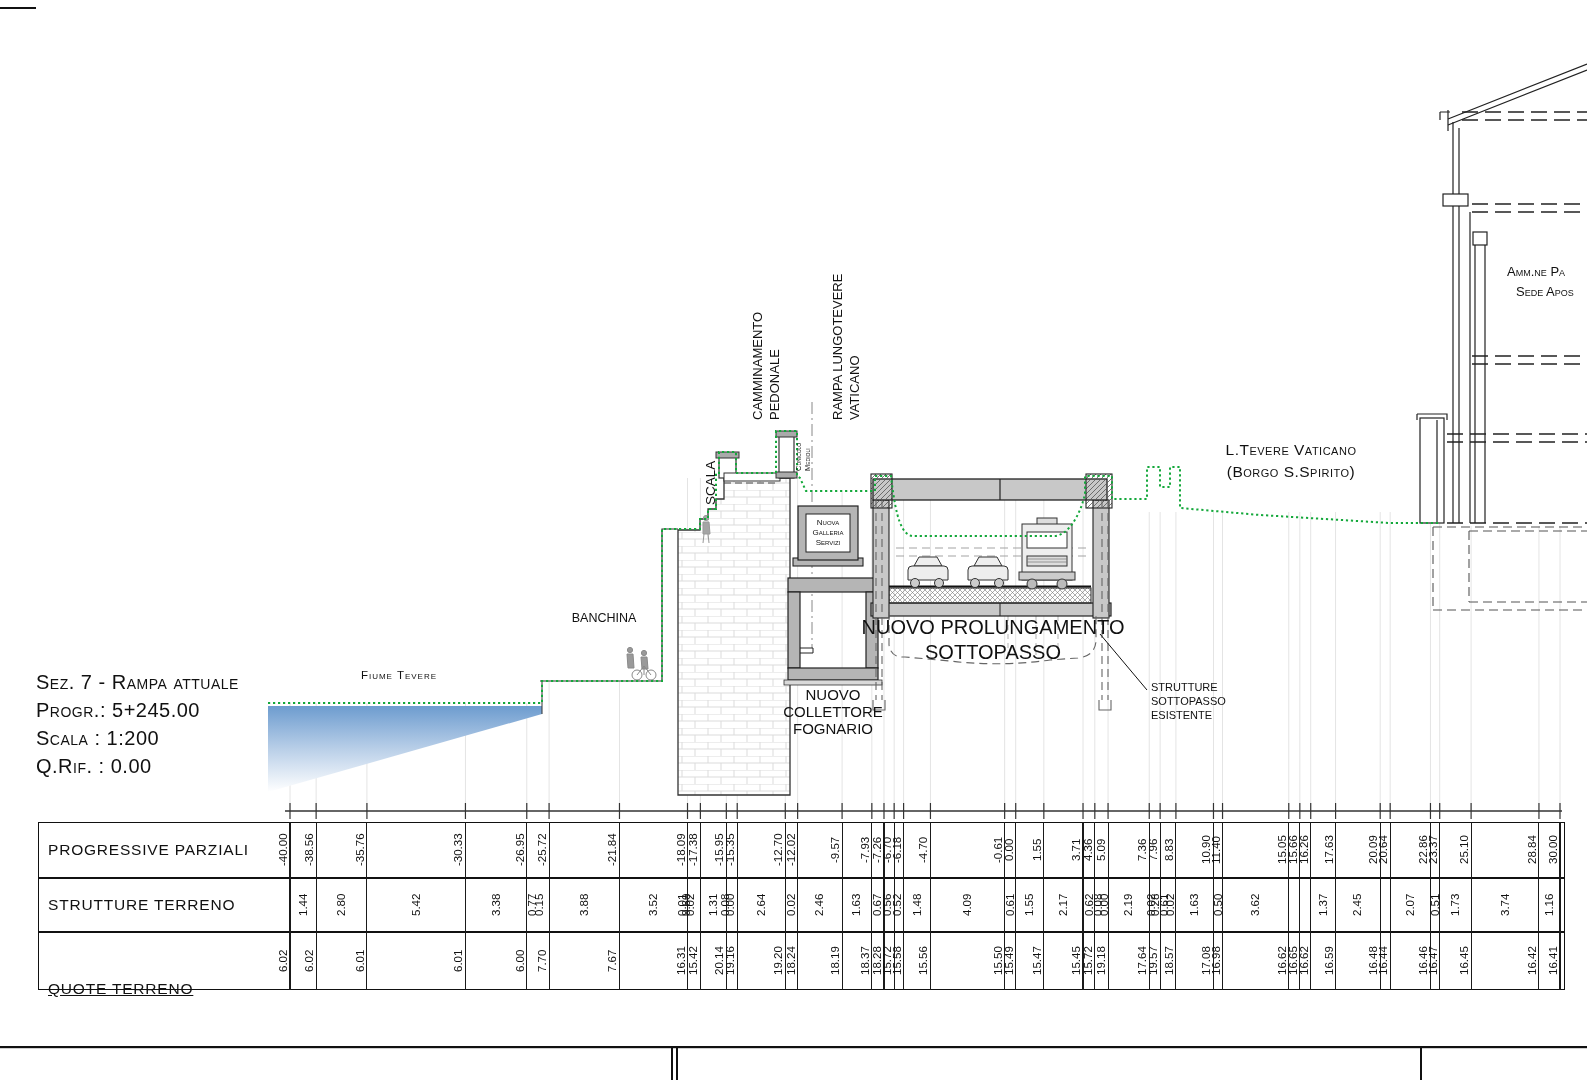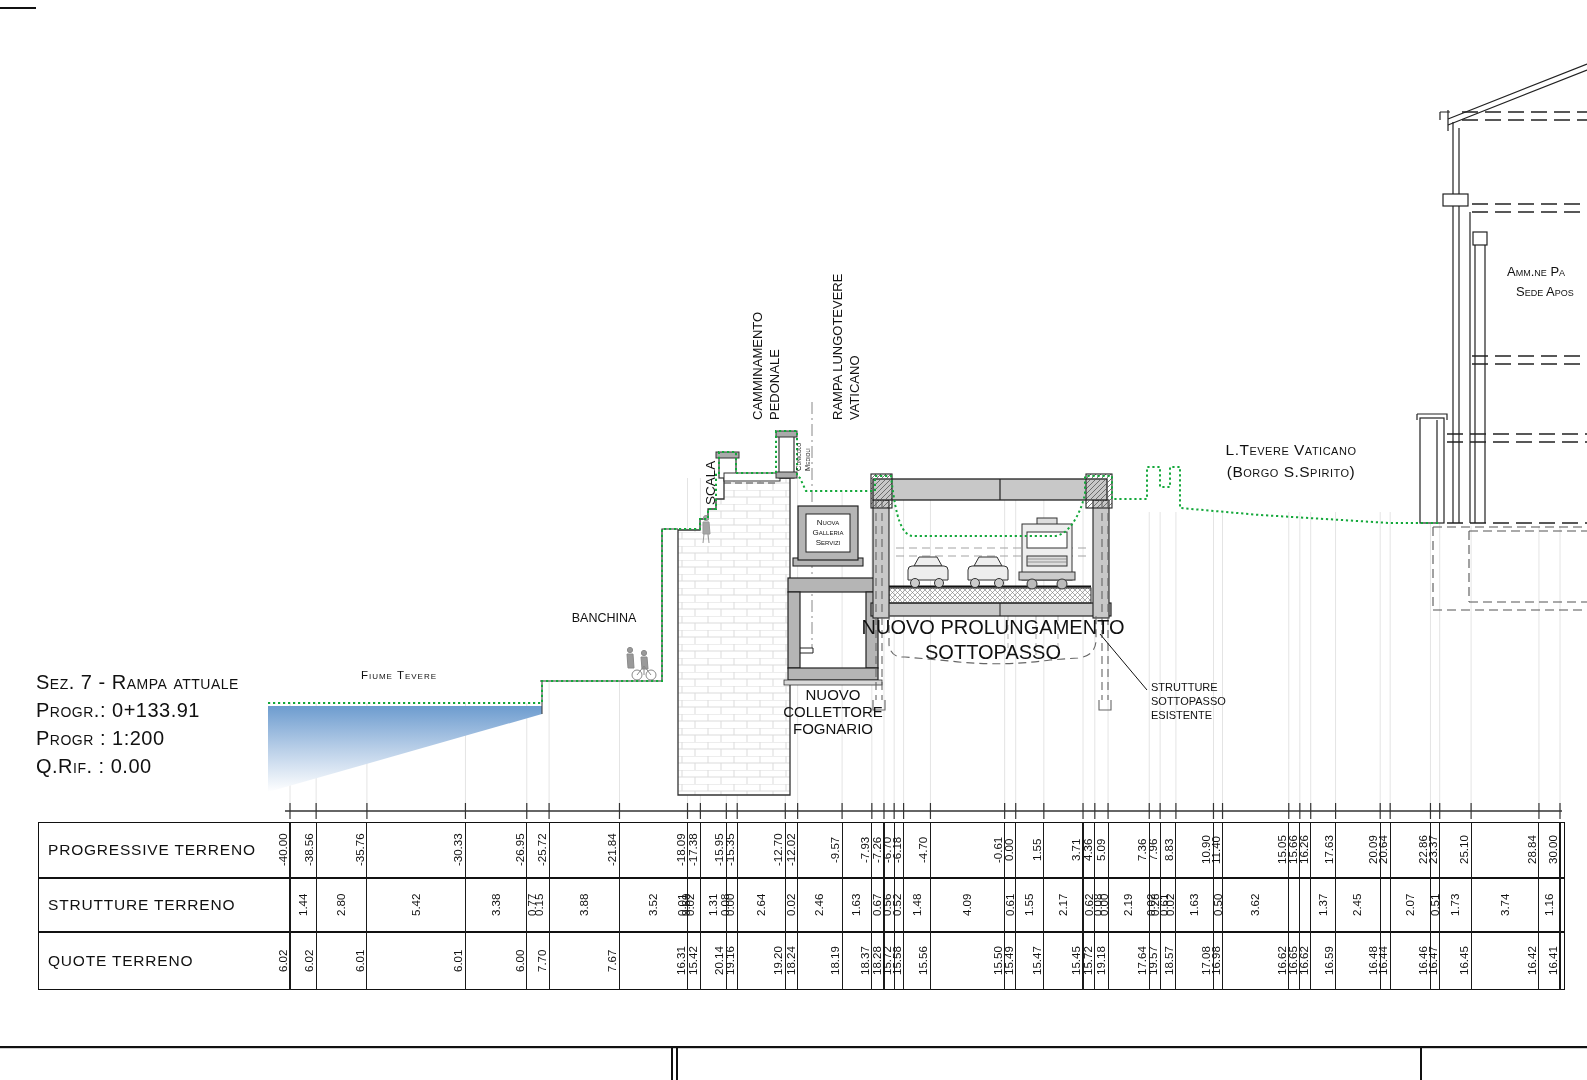--- a/index.html
+++ b/index.html
@@ -293,32 +293,32 @@
   <text x="1151" y="705" font-size="11">SOTTOPASSO</text>
   <text x="1151" y="719" font-size="11">ESISTENTE</text>
   <text x="1291" y="455" font-size="15.5" text-anchor="middle" class="scaps" letter-spacing=".5">L.Tevere Vaticano</text>
   <text x="1291" y="477" font-size="15.5" text-anchor="middle" class="scaps" letter-spacing=".5">(Borgo S.Spirito)</text>
   <text x="1507" y="276" font-size="13" class="scaps">Amm.ne Pa</text>
   <text x="1516" y="296" font-size="13" class="scaps">Sede Apos</text>
 </svg>
 
 <div id="section-info">
   <div>Sez. 7 - Rampa attuale</div>
-  <div>Progr.: 0+133.91</div>
-  <div>Progr : 1:200</div>
+  <div>Progr.: 5+245.00</div>
+  <div>Scala : 1:200</div>
   <div>Q.Rif. : 0.00</div>
 </div>
 
 <div id="table-layer">
   <div class="tbl-border"></div>
   <div class="tbl-hline" style="top:877px;"></div>
   <div class="tbl-hline" style="top:931px;"></div>
-  <div class="tbl-label" style="top:841px;">PROGRESSIVE TERRENO</div>
+  <div class="tbl-label" style="top:841px;">PROGRESSIVE PARZIALI</div>
   <div class="tbl-label" style="top:896px;">STRUTTURE TERRENO</div>
-  <div class="tbl-label" style="top:952px;">QUOTE TERRENO</div>
+  <div class="tbl-label" style="top:980px;text-decoration:underline;">QUOTE TERRENO</div>
 <div class="vline" style="left: 289.45px; top: 822px; height: 168px;"></div>
       <span class="vtext" style="left: 277px; top: 825px; height: 50px;">-40.00</span>
       <span class="vtext" style="left: 277px; top: 935px; height: 52px;">6.02</span>
       <div class="vline" style="left: 315.576px; top: 822px; height: 168px;"></div>
       <span class="vtext" style="left: 303.126px; top: 825px; height: 50px;">-38.56</span>
       <span class="vtext" style="left: 303.126px; top: 935px; height: 52px;">6.02</span>
       <div class="vline" style="left: 366.376px; top: 822px; height: 168px;"></div>
       <span class="vtext" style="left: 353.926px; top: 825px; height: 50px;">-35.76</span>
       <span class="vtext" style="left: 353.926px; top: 935px; height: 52px;">6.01</span>
       <div class="vline" style="left: 464.891px; top: 822px; height: 168px;"></div>

